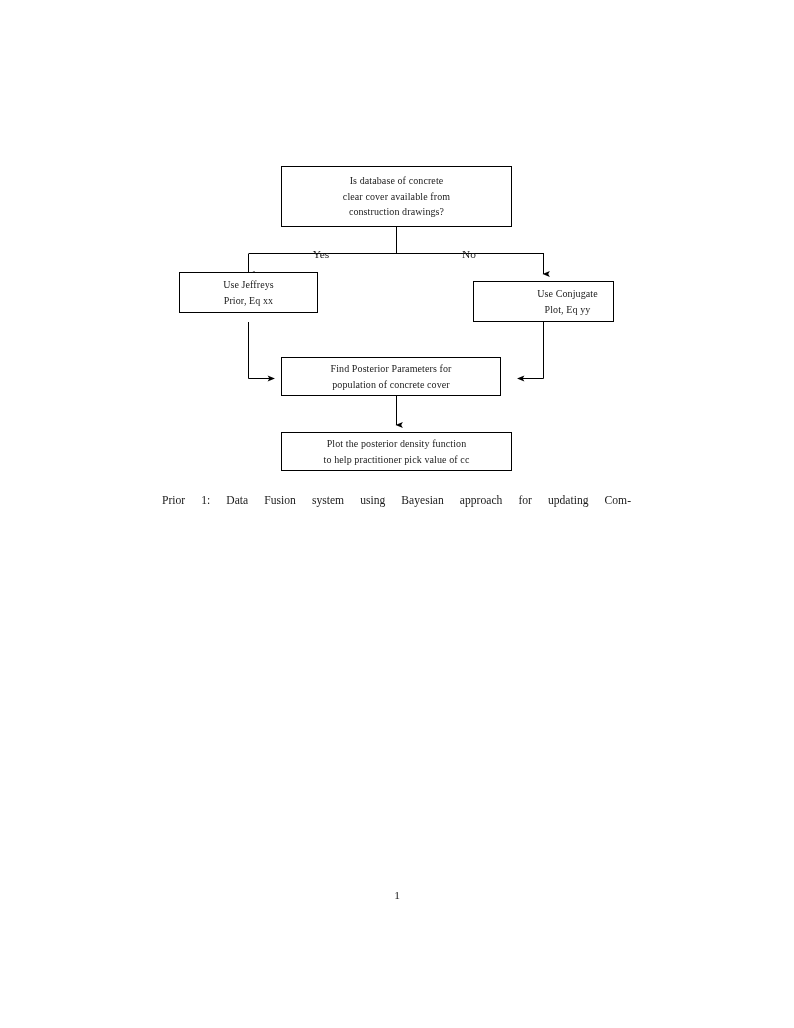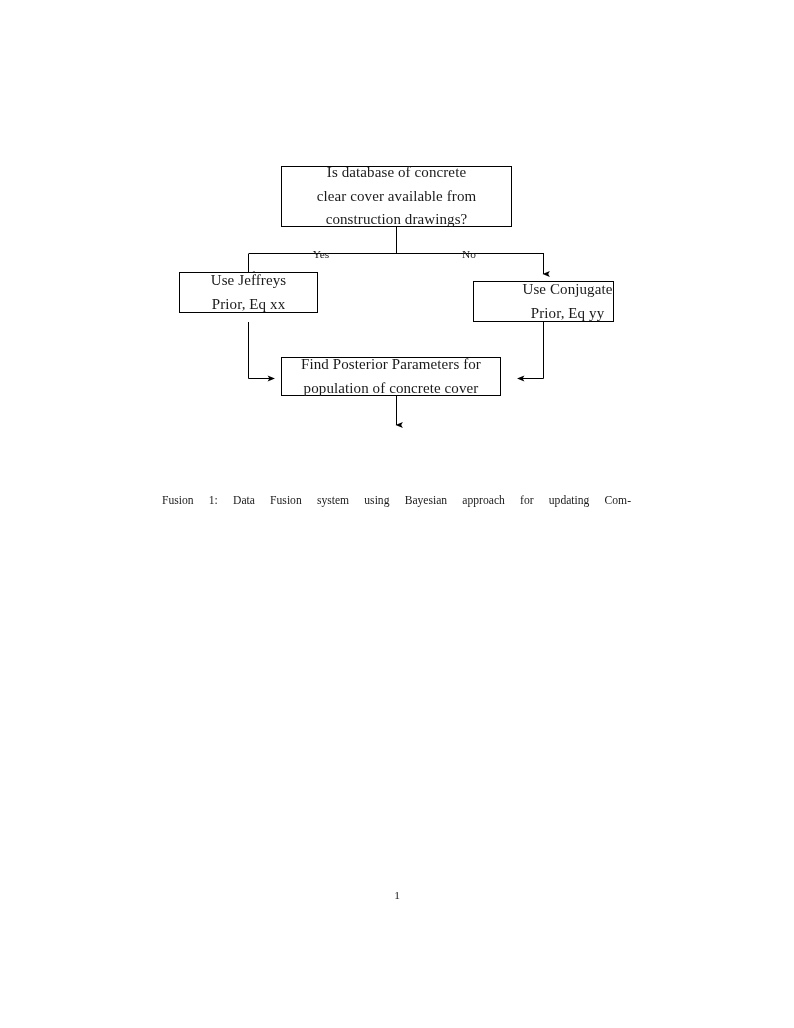--- a/index.html
+++ b/index.html
@@ -42,21 +42,21 @@
   .node {
     position: absolute;
     box-sizing: border-box;
     border: 1px solid #000000;
     background: #ffffff;
     display: flex;
     flex-direction: column;
     align-items: center;
     justify-content: center;
     text-align: center;
-    font-size: 15px;
+    font-size: 10px;
     line-height: 1.58;
     letter-spacing: 0.1px;
     color: #1a1a1a;
   }
   .node .ln {
     display: block;
     white-space: nowrap;
   }
 
   #node-decision { left: 281px; top: 166px; width: 231px; height: 61px; }
@@ -169,30 +169,34 @@
     <span class="edge-label" id="edge-label-yes">Yes</span>
     <span class="edge-label" id="edge-label-no">No</span>
 
     <div class="node" id="node-jeffreys">
       <span class="ln">Use Jeffreys</span>
       <span class="ln">Prior, Eq xx</span>
     </div>
 
     <div class="node" id="node-conjugate">
       <span class="ln">Use Conjugate</span>
-      <span class="ln">Prior, Eq yy</span>
+      <span class="ln">Plot, Eq yy</span>
     </div>
 
     <div class="node" id="node-posterior">
       <span class="ln">Find Posterior Parameters for</span>
       <span class="ln">population of concrete cover</span>
     </div>
 
+    <div class="node" id="node-plot">
+      <span class="ln">Plot the posterior density function</span>
+      <span class="ln">to help practitioner pick value of cc</span>
+    </div>
 
   </div>
 
   <div class="caption">
-    <span class="caption-line justify"><span>Fusion 1:</span><span> Data Fusion system using Bayesian approach for updating Com-</span></span>
+    <span class="caption-line justify"><span>Prior 1:</span><span> Data Fusion system using Bayesian approach for updating Com-</span></span>
   </div>
 
   <div class="folio">1</div>
 
 </div>
 
 </body></html>

